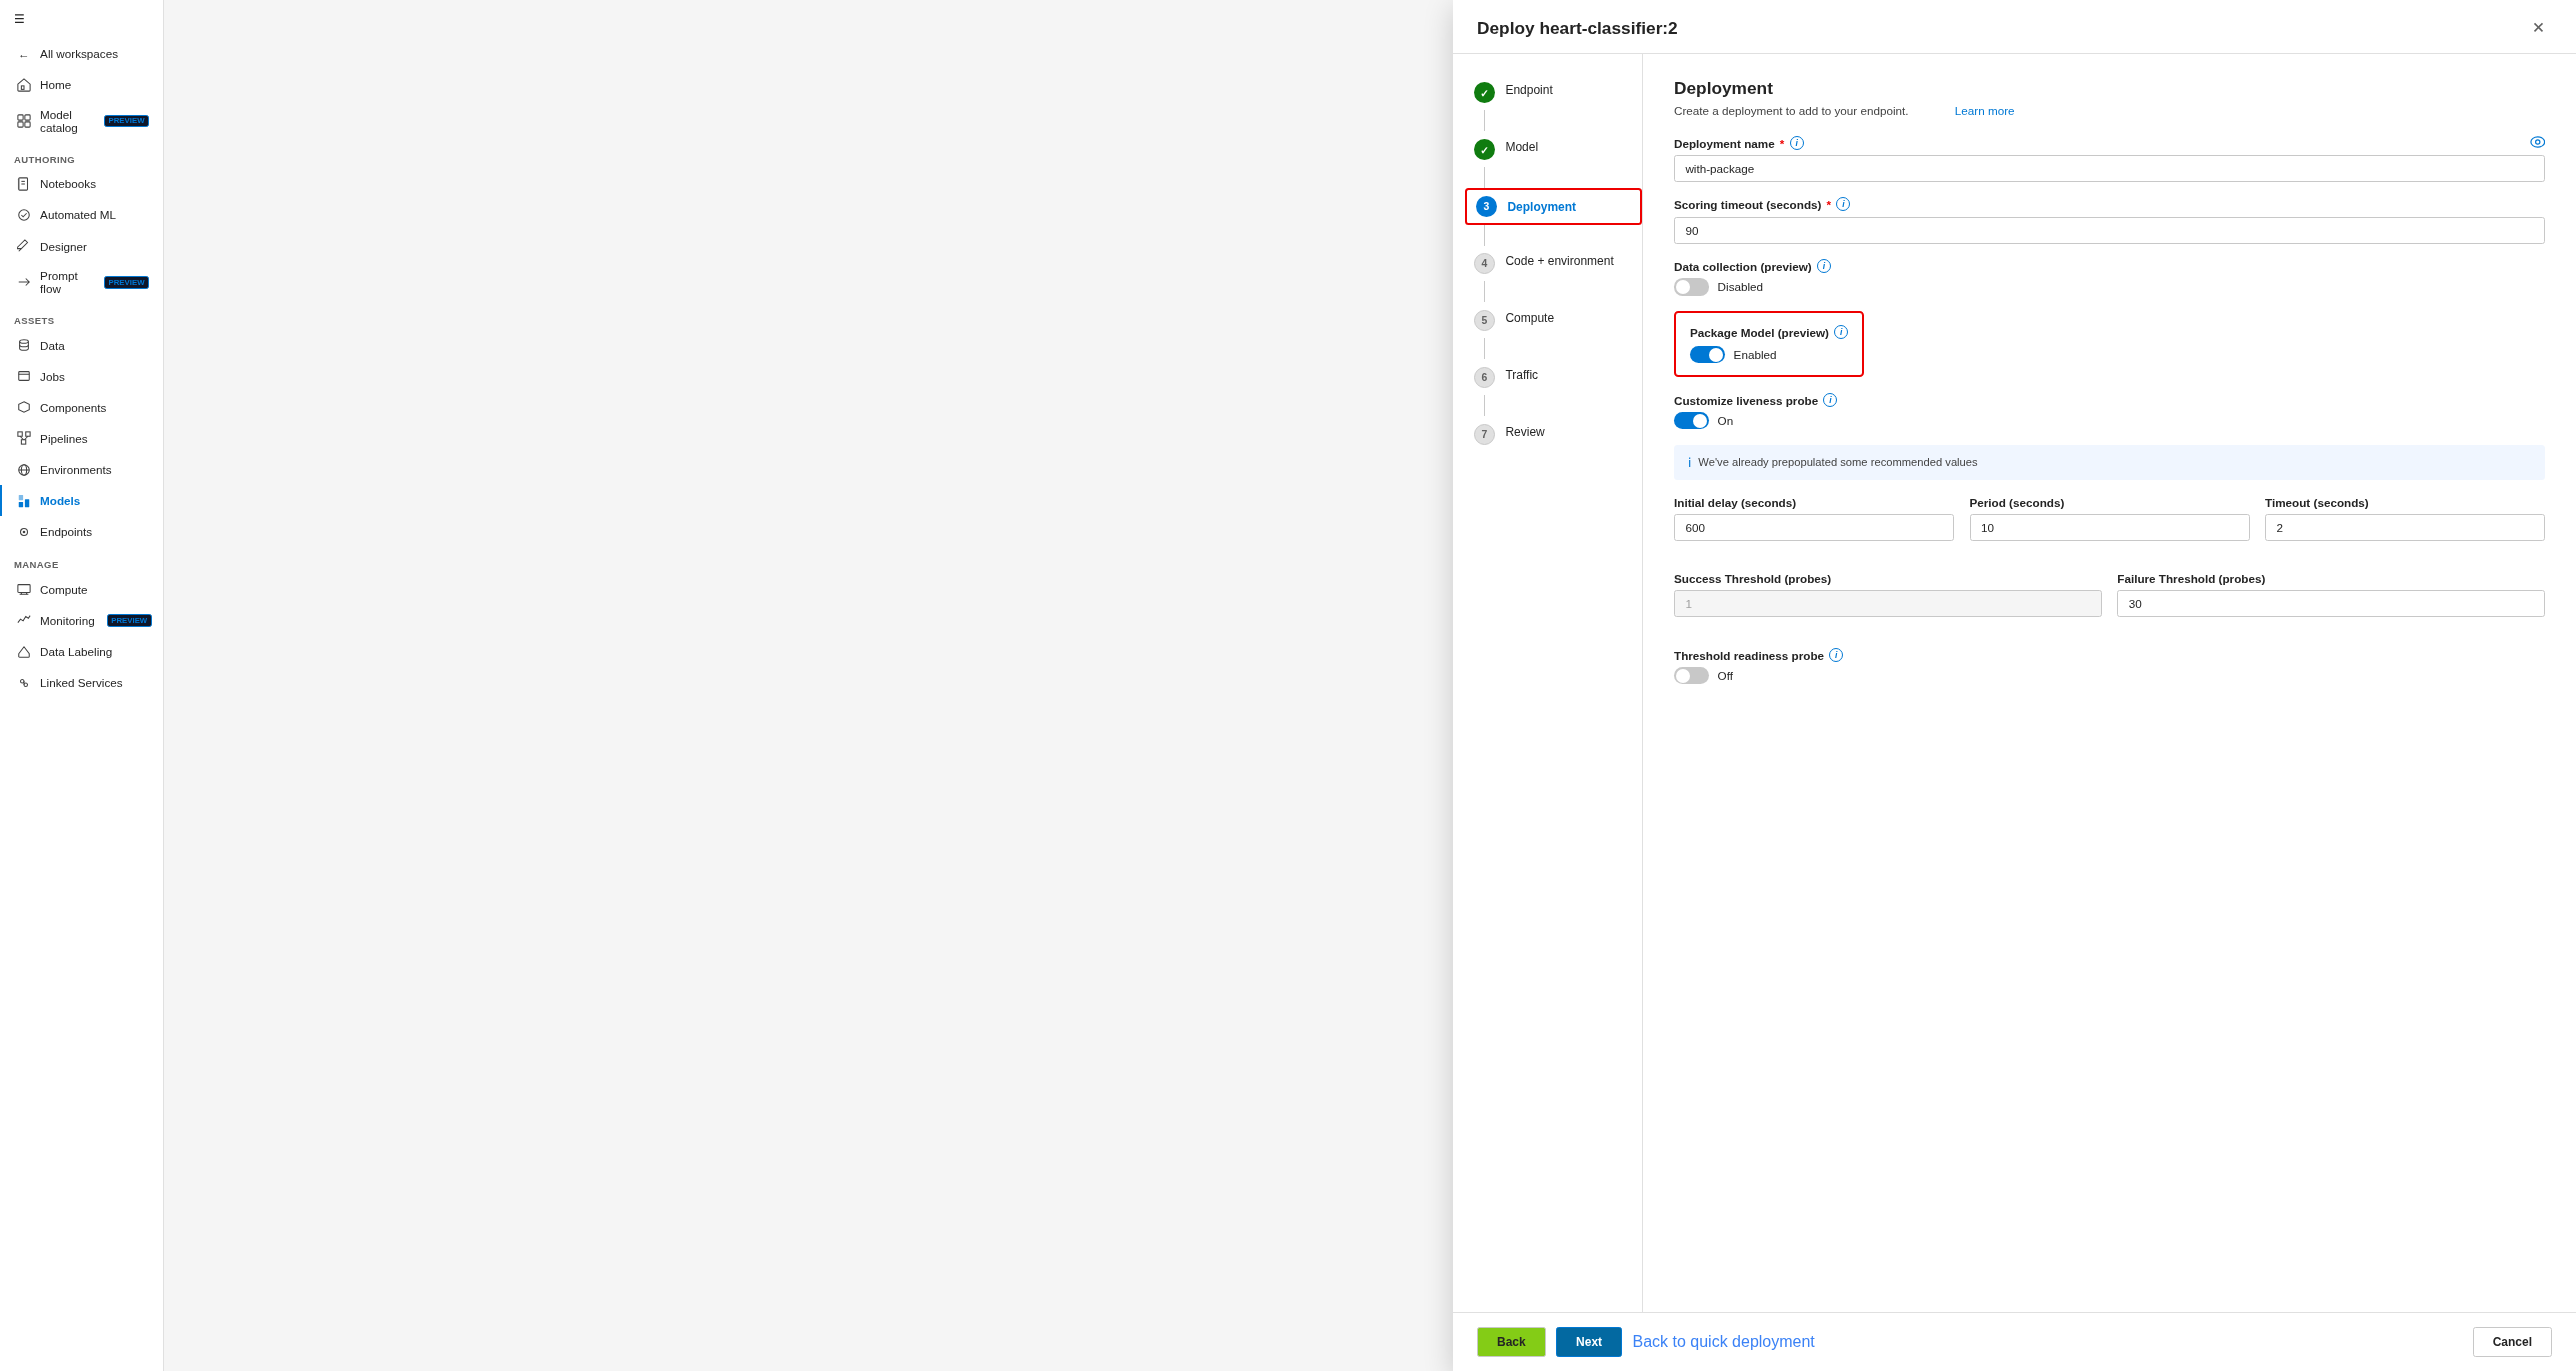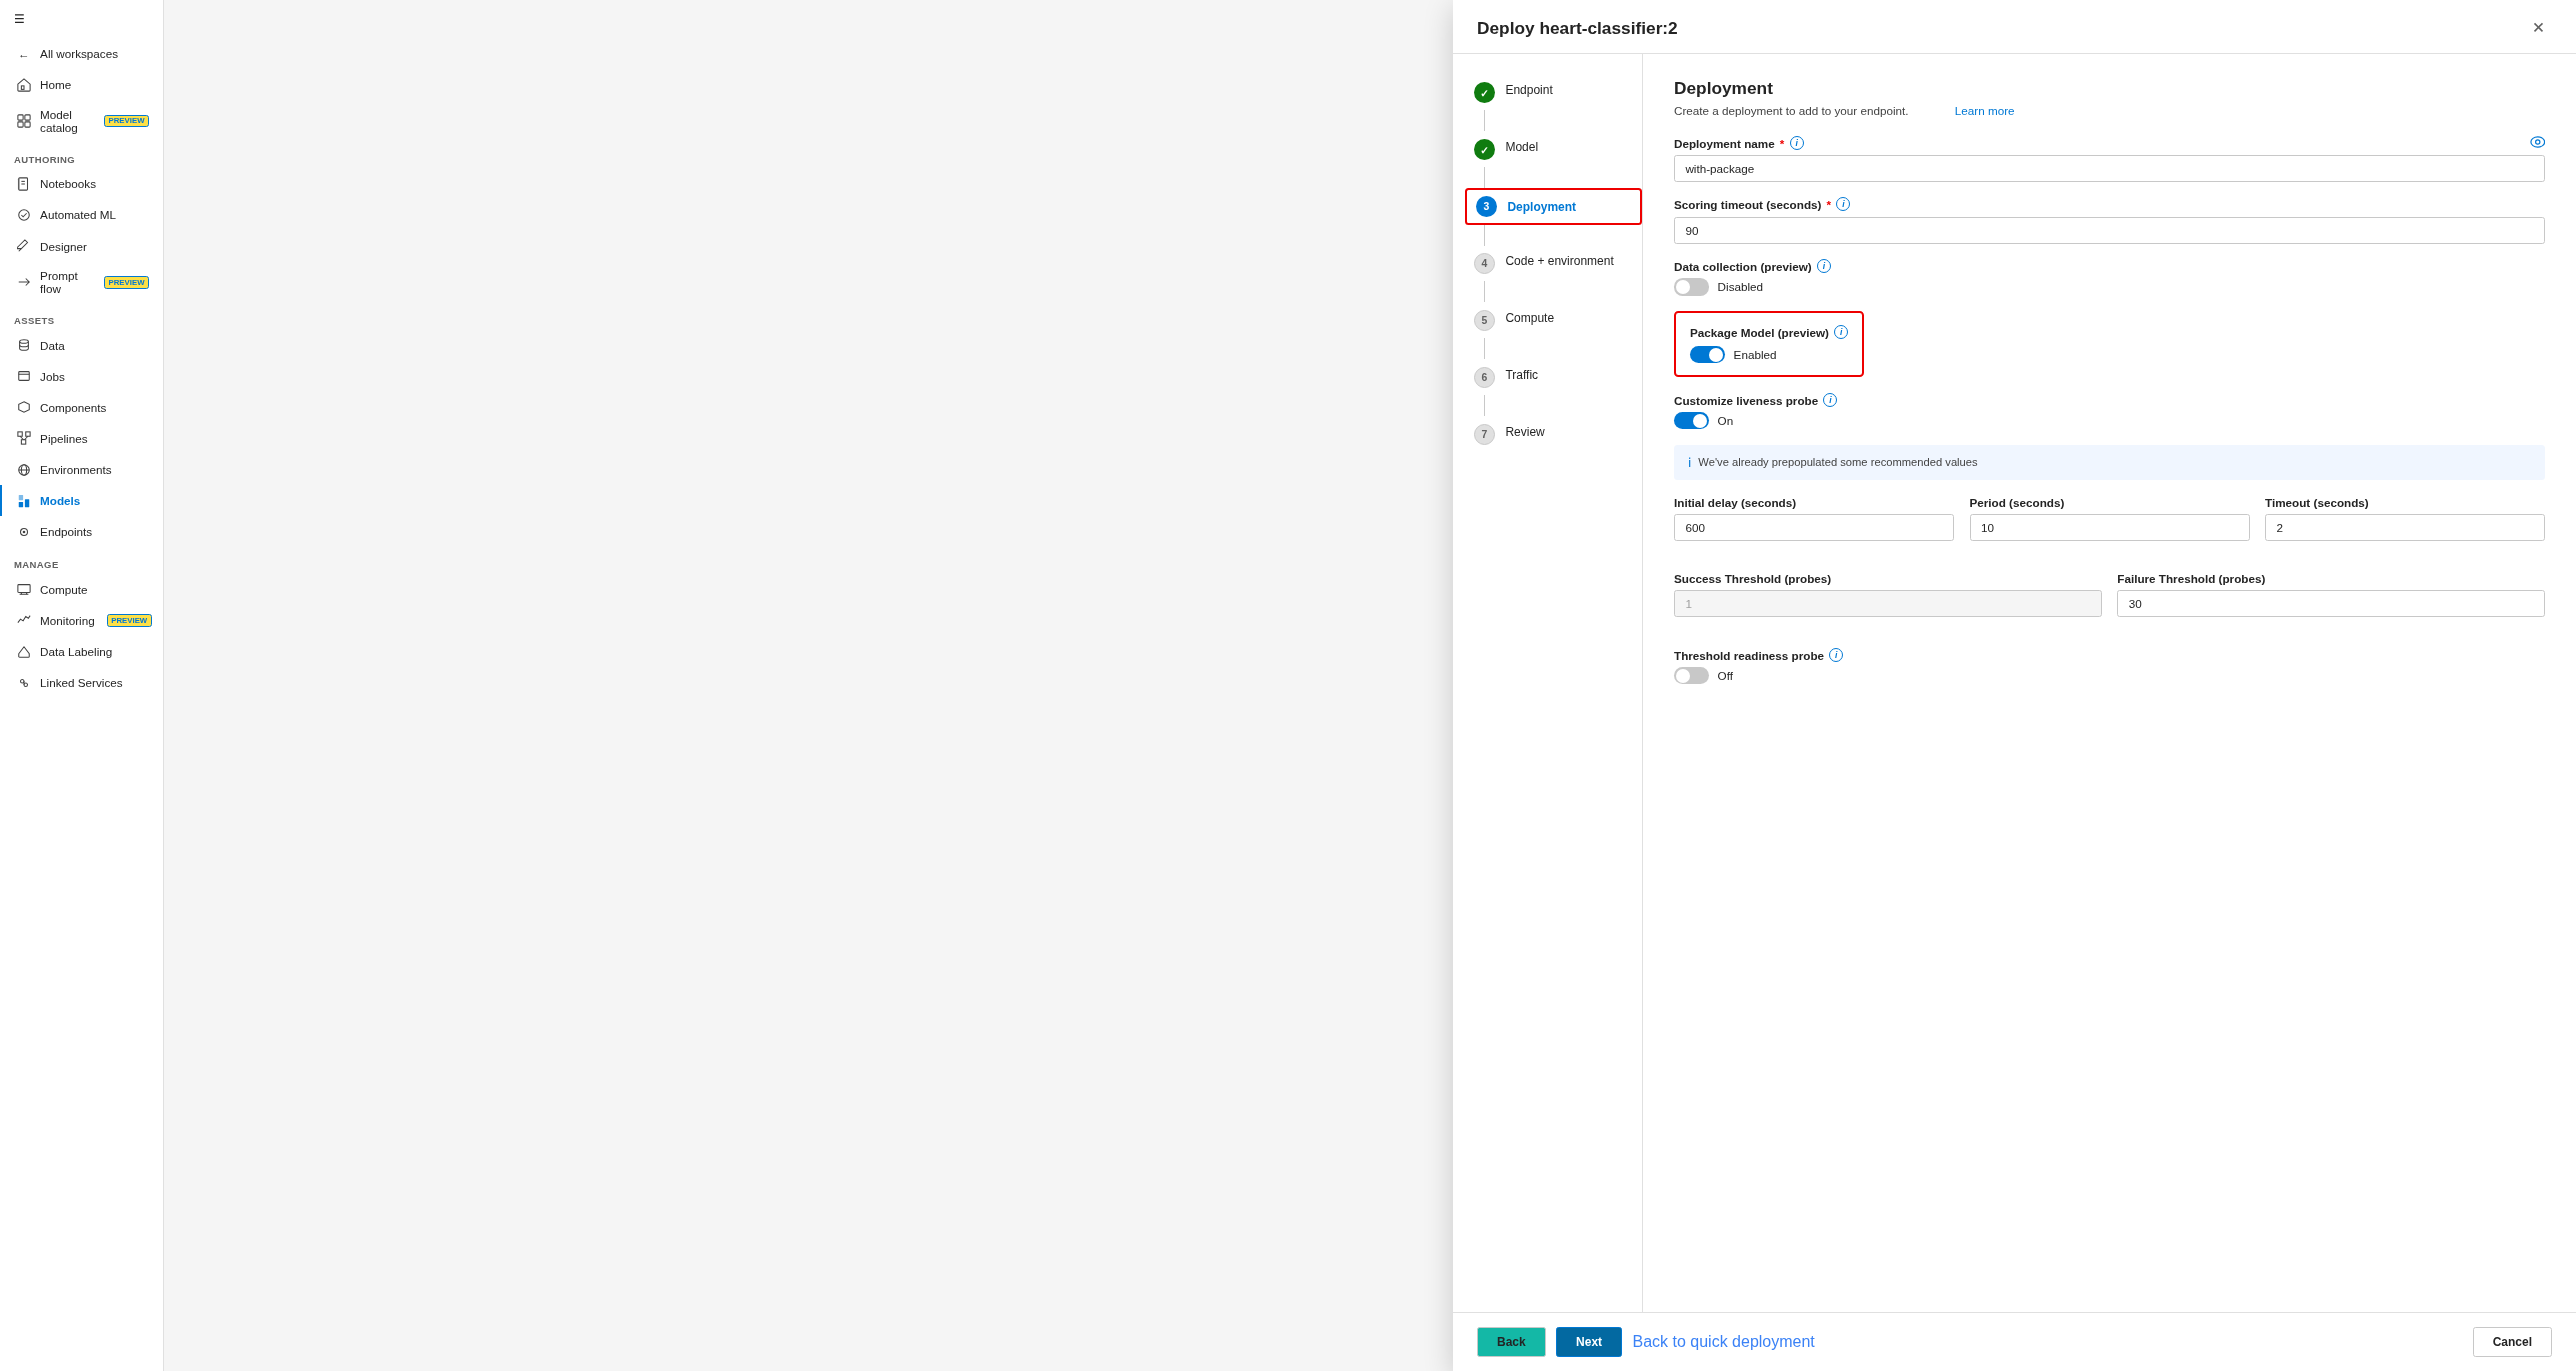--- a/index.html
+++ b/index.html
@@ -5,21 +5,21 @@
     * { box-sizing: border-box; margin: 0; padding: 0; }
     body { font-family: 'Segoe UI', Arial, sans-serif; font-size: 12px; color: #242424; background: #f5f5f5; display: flex; height: 100vh; overflow: hidden; }
 
     
     .sidebar { width: 164px; background: #fff; border-right: 0.9px solid #e0e0e0; display: flex; flex-direction: column; flex-shrink: 0; overflow-y: auto; }
     .sidebar-hamburger { padding: 12px 14px; cursor: pointer; }
     .sidebar-nav-item { display: flex; align-items: center; gap: 8.6px; padding: 7.8px 14px; cursor: pointer; font-size: 11.7px; color: #242424; border-left: 2.6px solid transparent; }
     .sidebar-nav-item.active { border-left: 2.6px solid #0078d4; color: #0078d4; font-weight: 600; }
     .sidebar-section-label { padding: 12px 14px 3.5px 14px; font-size: 9.5px; font-weight: 700; color: #616161; text-transform: uppercase; letter-spacing: 0.4px; }
     .sidebar-icon { width: 15.5px; height: 15.5px; display: flex; align-items: center; justify-content: center; flex-shrink: 0; }
-    .badge-preview { font-size: 7.8px; background: #fde047; color: #0078d4; border: 0.9px solid #0078d4; border-radius: 2.6px; padding: 0.9px 3.5px; margin-left: 3.5px; font-weight: 600; }
+    .badge-preview { font-size: 7.8px; background: #0f172a; color: #0078d4; border: 0.9px solid #0078d4; border-radius: 2.6px; padding: 0.9px 3.5px; margin-left: 3.5px; font-weight: 600; }
     .modal { background: #fff; width: calc(100% - 164px); max-width: 1123px; height: 100vh; display: flex; flex-direction: column; box-shadow: 0 7px 28px rgba(0,0,0,0.18); position: absolute; right: 0; top: 0; }
 
     
     .modal-header { display: flex; align-items: center; justify-content: space-between; padding: 15.5px 24px 12px 24px; border-bottom: 0.9px solid #e0e0e0; flex-shrink: 0; gap: 10px; }
     .modal-title { font-size: 17.3px; font-weight: 600; color: #242424; }
     .modal-close { cursor: pointer; font-size: 15.5px; color: #616161; background: none; border: none; padding: 3.5px 7px; }
 
     
     .modal-body { display: flex; flex: 1; overflow: hidden; }
 
@@ -57,21 +57,21 @@
     
     .info-banner { background: #f0f6ff; border-radius: 3.5px; padding: 8.6px 14px; font-size: 11.2px; color: #424242; display: flex; align-items: center; gap: 7px; margin-bottom: 15.5px; }
 
     
     .probe-grid-3 { display: grid; grid-template-columns: 1fr 1fr 1fr; gap: 15.5px; margin-bottom: 15.5px; }
     .probe-grid-2 { display: grid; grid-template-columns: 1fr 1fr; gap: 15.5px; margin-bottom: 15.5px; }
 
     
     .modal-footer { display: flex; align-items: center; gap: 10.4px; padding: 14px 24px; border-top: 0.9px solid #e0e0e0; flex-shrink: 0; }
     .btn { padding: 7px 19px; border-radius: 2.6px; font-size: 12px; cursor: pointer; border: 0.9px solid transparent; font-weight: 600; }
-    .btn-default { background: #14b8a6; border-color: #c8c8c8; color: #242424; }
+    .btn-default { background: #84cc16; border-color: #c8c8c8; color: #242424; }
     .btn-primary { background: #0369a1; color: #fff; border-color: #0078d4; }
     .btn-link { background: none; border: none; color: #3b82f6; font-size: 16px; cursor: pointer; text-decoration: none; font-weight: 400; }
     .btn-cancel { background: #fff; border-color: #c8c8c8; color: #242424; margin-left: auto; }
   </style>
 </head>
 <body>
 
 <div class="sidebar">
   <div class="sidebar-hamburger">
     <span>☰</span>

